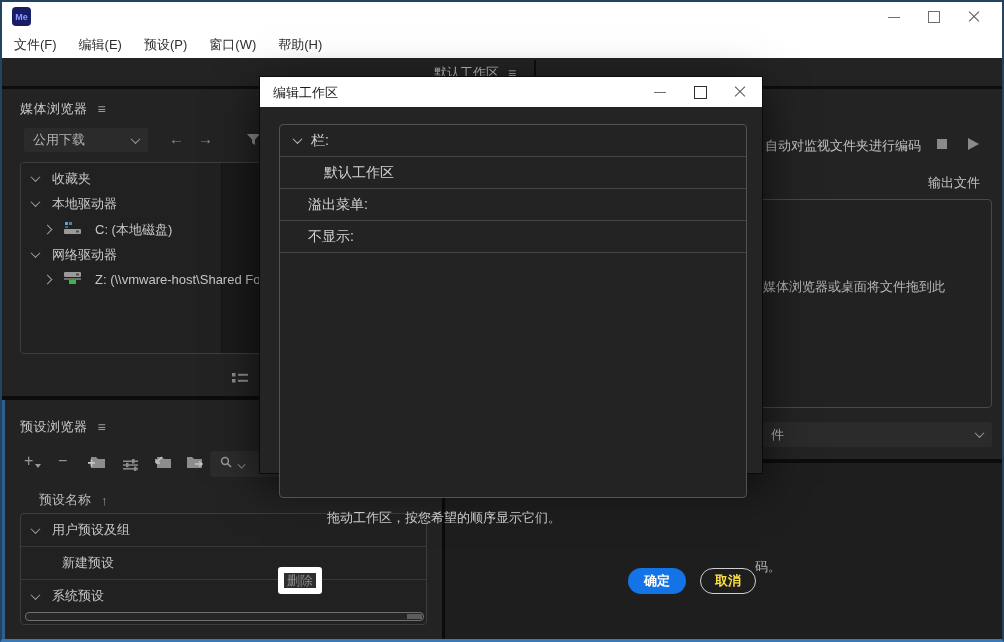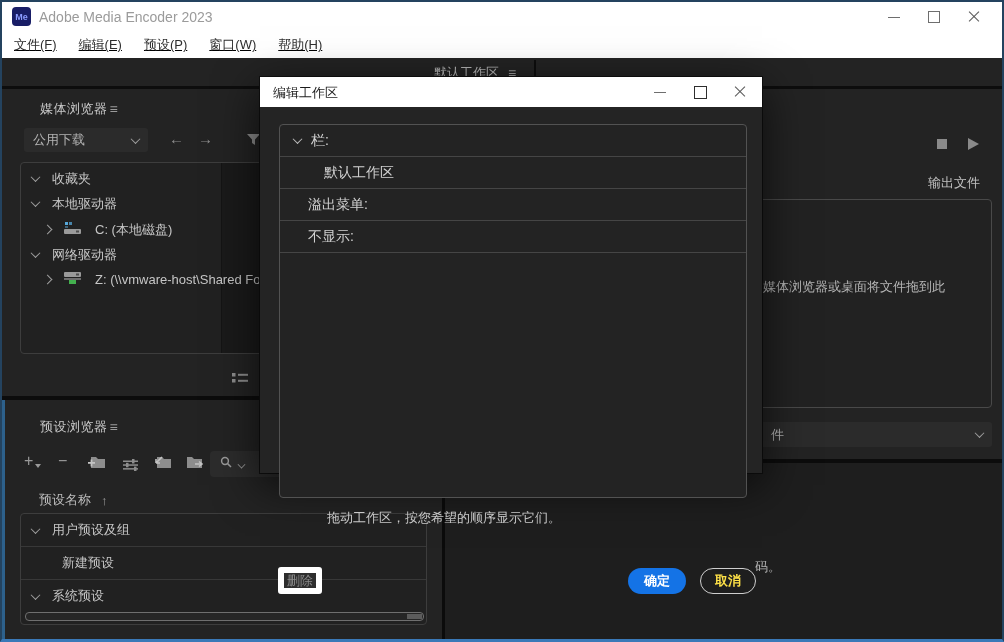--- a/index.html
+++ b/index.html
@@ -13,29 +13,29 @@
     color:#8b9bff;font-size:9px;font-weight:bold;display:flex;align-items:center;justify-content:center;}
   .win-title{left:37px;top:7px;font-size:14px;color:#9b9b9b;}
   .wc{width:40px;height:30px;display:flex;align-items:center;justify-content:center;cursor:default;}
   .wc-row{right:8px;top:0;display:flex;}
   .g-min{width:12px;height:0;border-top:1.5px solid #6e6e6e;display:block;}
   .g-max{width:10px;height:10px;border:1.2px solid #6e6e6e;display:block;}
   .g-x{width:12px;height:12px;position:relative;display:block;}
   .g-x::before,.g-x::after{content:"";position:absolute;left:-1px;top:5px;width:14px;height:0;border-top:1.4px solid #5a5a5a;}
   .g-x::before{transform:rotate(45deg);} .g-x::after{transform:rotate(-45deg);}
   
-  .menubar{left:0;top:30px;width:100%;height:26px;background:#ffffff;display:flex;align-items:center;padding-left:12px;box-sizing:border-box;text-decoration:underline;}
+  .menubar{left:0;top:30px;width:100%;height:26px;background:#ffffff;display:flex;align-items:center;padding-left:12px;box-sizing:border-box;}
   .menu-item{font-size:13px;color:#2e2e2e;margin-right:22px;}
   
   .wsbar{left:0;top:56px;width:100%;height:28px;background:#232323;border-bottom:3px solid #0d0d0d;}
   .ws-tab{left:432px;top:62px;display:flex;align-items:center;gap:9px;color:#b5b5b5;font-size:13px;}
   .ws-divider{left:532px;top:58px;width:2px;height:26px;background:#0d0d0d;}
   .ham{color:#9a9a9a;font-size:14px;line-height:1;}
   
-  .ptitle{font-size:13px;color:#c9c9c9;letter-spacing:0.5px;display:flex;align-items:center;gap:2px;margin-left:20px;}
+  .ptitle{font-size:13px;color:#c9c9c9;letter-spacing:0.5px;display:flex;align-items:center;gap:10px;}
   .chev{display:inline-block;width:6px;height:6px;border-right:1.6px solid #9e9e9e;border-bottom:1.6px solid #9e9e9e;}
   .chev.d{transform:rotate(45deg) translate(-1px,-1px);}
   .chev.r{transform:rotate(-45deg);}
   .box{border:1px solid #3d3d3d;border-radius:4px;background:#212121;box-sizing:border-box;}
   .trow{display:flex;align-items:center;gap:13px;font-size:13px;color:#c6c6c6;height:25px;}
   .dropdown{background:#2b2b2b;border-radius:3px;display:flex;align-items:center;justify-content:space-between;
     padding:0 9px;box-sizing:border-box;color:#b4b4b4;font-size:13px;}
   .arrow{font-size:15px;color:#8e8e8e;font-weight:bold;}
   .icon-btn{color:#9a9a9a;}
   
@@ -62,21 +62,20 @@
   .divider-h{background:#0c0c0c;}
   .divider-v{background:#0b0b0b;}
 </style>
 </head>
 <body>
 
 <div class="window">
 
   <div class="a titlebar">
     <div class="a app-icon">Me</div>
-    <div class="a win-title">Adobe Media Encoder 2023</div>
     <div class="a wc-row">
       <div class="wc">
           <span class="g-min"></span>
         </div>
       <div class="wc">
           <span class="g-max"></span>
         </div>
       <div class="wc">
           <span class="g-x"></span>
         </div>
@@ -231,20 +230,21 @@
   </div>
   <div class="a" style="left:19px;top:577px;width:405px;height:1px;background:#383838;"></div>
   <div class="a trow" style="left:30px;top:581px;height:26px;">
     <span class="chev d"></span>
     <span>系统预设</span>
   </div>
   <div class="a hscroll" style="left:23px;top:610px;width:399px;">
     <span class="handle"></span>
   </div>
 
+  <div class="a" style="left:763px;top:135px;font-size:13px;color:#c0c0c0;">自动对监视文件夹进行编码</div>
   <div class="a stop-sq" style="left:935px;top:137px;"></div>
   <div class="a play-tri" style="left:966px;top:136px;"></div>
   <div class="a" style="left:926px;top:172px;font-size:13px;color:#c0c0c0;">输出文件</div>
   <div class="a" style="left:456px;top:197px;width:534px;height:209px;border:1px solid #494949;border-radius:4px;background:#222222;box-sizing:border-box;"></div>
   <div class="a" style="left:761px;top:276px;font-size:13px;color:#b5b5b5;">媒体浏览器或桌面将文件拖到此</div>
   <div class="a dropdown" style="left:456px;top:420px;width:534px;height:25px;">
     <span style="padding-left:304px;">件</span>
     <span class="chev d"></span>
   </div>
   <div class="a divider-h" style="left:443px;top:457px;width:561px;height:4px;"></div>

